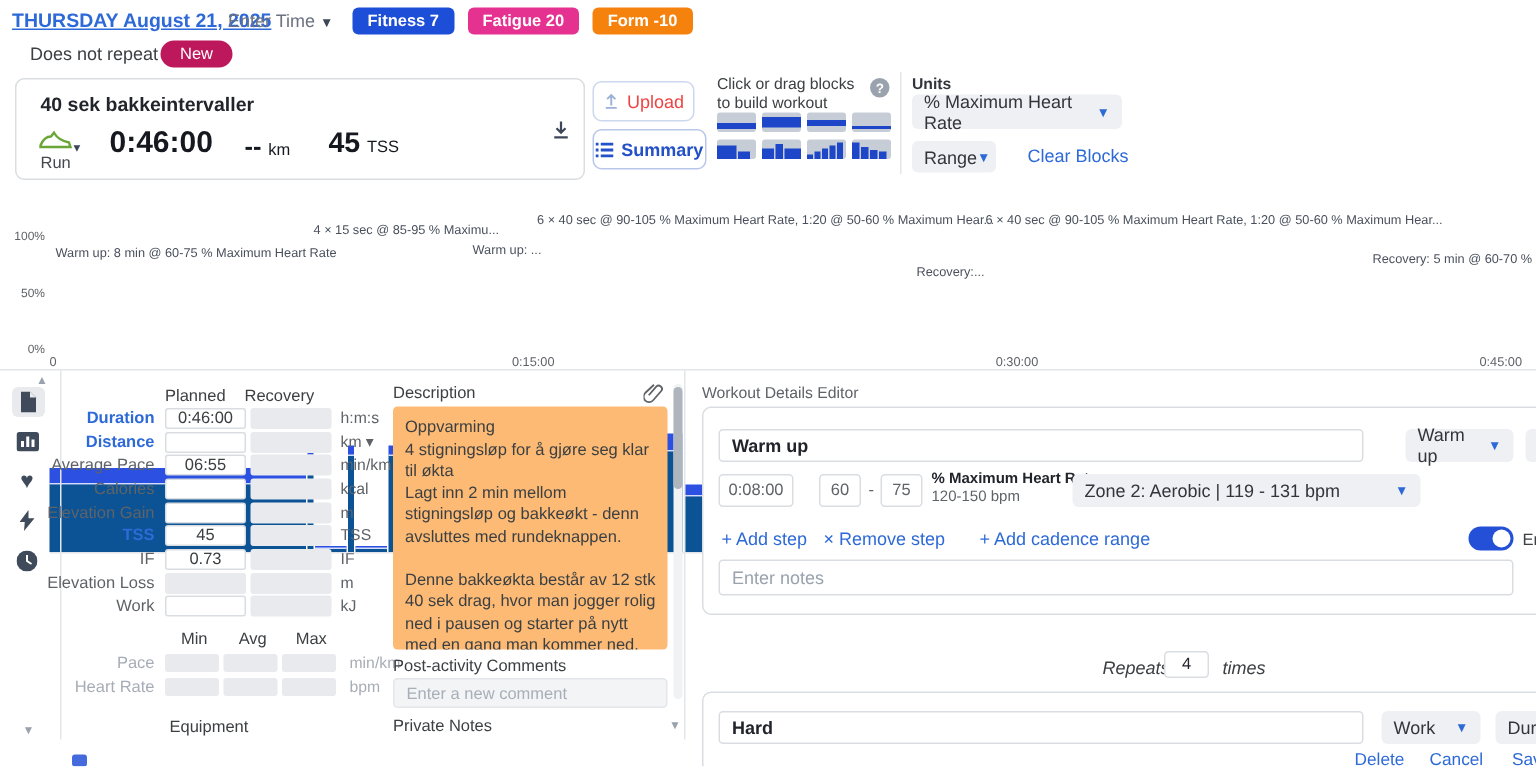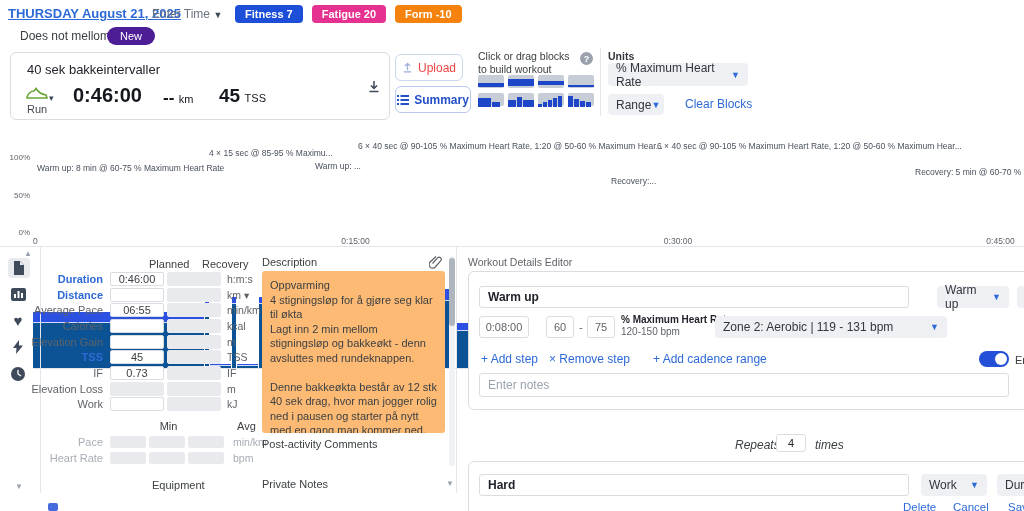--- a/index.html
+++ b/index.html
@@ -7,24 +7,24 @@
        font-family:"Liberation Sans",sans-serif;color:#333;}
   .abs{position:absolute;}
   .caret{font-size:9px;color:#2e6ad7;}
   .caret-dark{font-size:9px;color:#3c4858;}
   
   .date{font-size:13px;font-weight:bold;color:#2e6ad7;}
   .enter-time{font-size:12px;color:#6b7280;}
   .badge{display:inline-block;margin-right:9px;padding:3px 10px;border-radius:4px;
          color:#fff;font-size:11px;font-weight:bold;}
   .repeat{font-size:12px;color:#3c4043;}
-  .pill-new{background:#4c1d95;color:#fff;font-size:11px;padding:3px 13px;border-radius:11px;}
+  .pill-new{background:#be185d;color:#fff;font-size:11px;padding:3px 13px;border-radius:11px;}
   
   .card{border:1px solid #d9dde0;border-radius:6px;background:#fff;}
-  .card-title{font-size:13px;font-weight:normal;color:#22242c;}
+  .card-title{font-size:13px;font-weight:bold;color:#22242c;}
   .big-time{font-size:20px;font-weight:bold;color:#16181f;}
   .mid-num{font-size:17px;font-weight:bold;color:#16181f;}
   .unit-sm{font-size:11px;font-weight:normal;color:#16181f;}
   .run-label{font-size:11px;color:#44484f;}
   .btn{display:flex;align-items:center;justify-content:center;gap:5px;border-radius:6px;
        font-size:12px;border:1px solid;background:#fff;}
   .btn-upload{border-color:#ccd8ee;color:#ef4444;}
   .btn-summary{border-color:#b9c7ea;color:#2450c8;font-weight:bold;}
   
   .hint{font-size:10.5px;color:#3c4043;line-height:1.25;}
@@ -44,21 +44,21 @@
   #plot{position:absolute;left:33px;top:154px;width:990px;height:79px;}
   .seg{position:absolute;bottom:0;display:flex;flex-direction:column;}
   .seg .cap{background:#2b50e2;border-bottom:1px solid rgba(255,255,255,.8);box-sizing:border-box;}
   .seg .bd{background:#0b5394;flex:1 0 auto;}
   .ann{position:absolute;font-size:8.5px;color:#49505c;white-space:nowrap;}
   .hline{height:1px;background:#e2e5e9;}
   
   .rail-ic{width:16px;height:16px;display:flex;align-items:center;justify-content:center;}
   .scroll-arrow{font-size:8px;color:#9aa2ad;}
   
-  .mhead{font-size:11px;color:#3c4043;margin-left:39px;}
+  .mhead{font-size:11px;color:#3c4043;}
   .mrow{display:flex;align-items:center;height:15.7px;}
   .mlabel{width:100px;text-align:right;font-size:11px;color:#5f6368;padding-right:7px;flex:none;}
   .mlabel.link{color:#2e6ad7;font-weight:bold;}
   .mlabel.dim{color:#a7adb6;}
   .mbox{width:52px;height:12px;border:1px solid #d9dde2;border-radius:2px;background:#fff;flex:none;
         font-size:11px;color:#3c4043;text-align:center;line-height:12px;}
   .mbox.dis{background:#e8eaed;border-color:#e8eaed;}
   .mbox + .mbox{margin-left:3px;}
   .munit{font-size:10.5px;color:#5f6368;margin-left:6px;white-space:nowrap;}
   .mmbox{width:36px;height:12px;border-radius:2px;background:#e8eaed;flex:none;margin-right:3px;}
@@ -93,21 +93,21 @@
 
   <span class="abs date" style="left:8px;top:6px;text-decoration:underline;">THURSDAY August 21, 2025</span>
   <span class="abs enter-time" style="left:152px;top:7px;">
     <span>Enter Time</span> <span class="caret-dark">▼</span>
   </span>
   <span class="abs" style="left:235px;top:4px;">
     <span class="badge" style="background: rgb(29, 78, 216);">Fitness 7</span><span class="badge" style="background: rgb(229, 49, 143);">Fatigue 20</span><span class="badge" style="background: rgb(245, 130, 13);">Form -10</span>
   </span>
 
   <span class="abs repeat" style="left:20px;top:29px;">
-    <span>Does not mellom</span> <span class="caret-dark">▼</span>
+    <span>Does not repeat</span> <span class="caret-dark">▼</span>
   </span>
   <span class="abs pill-new" style="left:107px;top:27px;">New</span>
 
   <div class="abs card" style="left:10px;top:52px;width:378px;height:66px;">
     <span class="abs card-title" style="left:16px;top:9px;">40 sek bakkeintervaller</span>
     <span class="abs" style="left:14px;top:32px;">
       <svg width="24" height="16" viewBox="0 0 24 16">
         <path d="M2 12 C4 7 7 6 9 6 L11 3.5 C13 7 16 9 21 10 L22 13 L2 13 Z" fill="none" stroke="#6aa637" stroke-width="1.6"></path>
       </svg><span class="caret-dark">▾</span>
     </span>
@@ -497,20 +497,21 @@
 4 stigningsløp for å gjøre seg klar til økta
 Lagt inn 2 min mellom stigningsløp og bakkeøkt - denn avsluttes med rundeknappen.
 
 Denne bakkeøkta består av 12 stk 40 sek drag, hvor man jogger rolig ned i pausen og starter på nytt med en gang man kommer ned. Hvert drag starter med trykk på rundeknappen..
 Bakkeølkta deles i 2 serier (altså 6 drag pr serie) , med 2 min pause i midten.
 
 Økta avsluttes med noen minutter rolig jogg</div>
   <div class="abs sbar" style="left:449px;top:256px;height:210px;"></div>
   <div class="abs sthumb" style="left:449px;top:258px;height:68px;"></div>
   <span class="abs sec-label" style="left:262px;top:438px;">Post-activity Comments</span>
+  <div class="abs comment-input" style="left:262px;top:452px;width:183px;height:20px;line-height:14px;">Enter a new comment</div>
   <span class="abs sec-label" style="left:262px;top:478px;">Private Notes</span>
   <span class="abs scroll-arrow" style="left:446px;top:479px;">▼</span>
   <div class="abs vline" style="left:456px;top:247px;height:246px;"></div>
 
   <span class="abs" style="left:468px;top:256px;font-size:10.5px;color:#5f6368;">Workout Details Editor</span>
 
   <div class="abs panel" style="left:468px;top:271px;width:572px;height:137px;">
     <div class="abs name-input" style="left:10px;top:14px;width:430px;height:22px;">Warm up</div>
     <div class="abs pill" style="left:468px;top:14px;width:72px;height:22px;">
       <span>Warm up</span>

